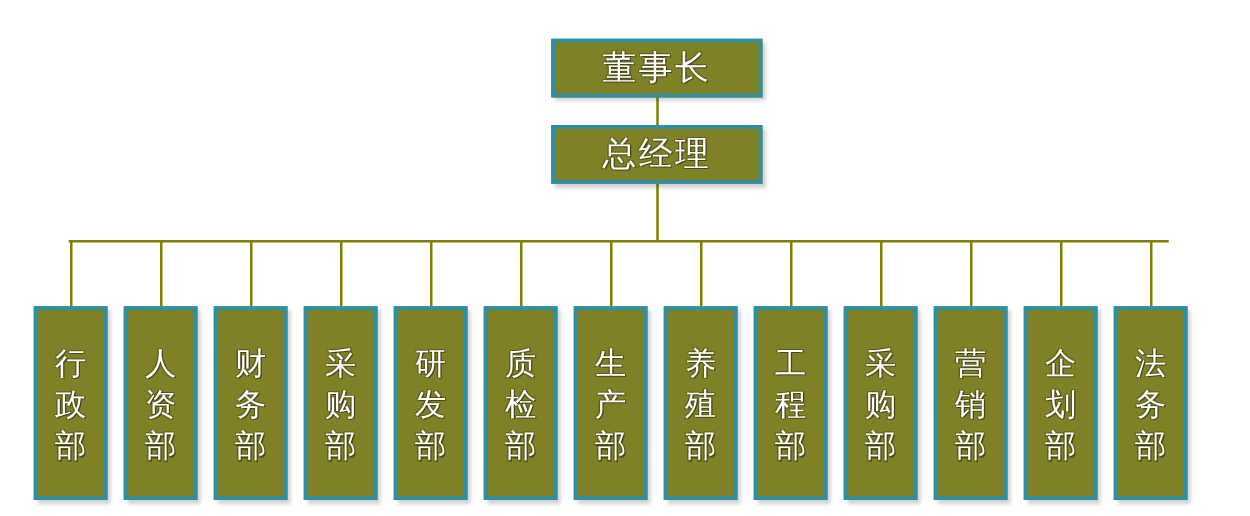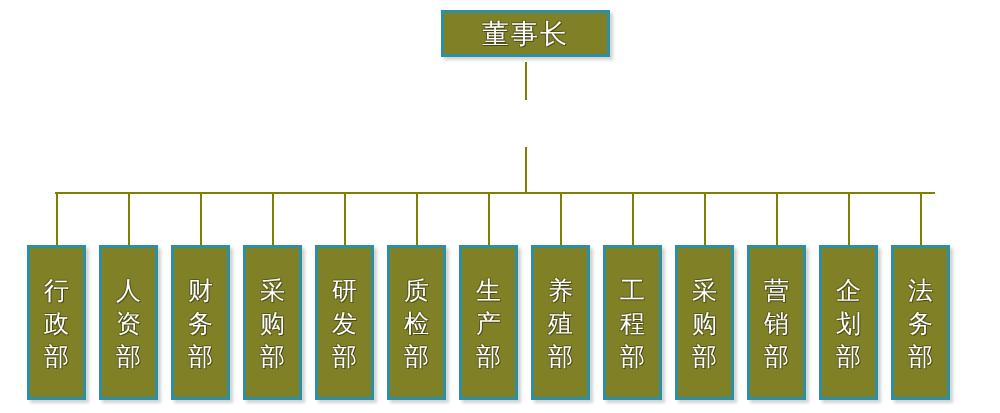--- a/index.html
+++ b/index.html
@@ -39,21 +39,21 @@
 
   
   .node.exec {
     left: 441px;
     width: 169px;
     height: 47px;
     font-size: 27px;
     letter-spacing: 2px;
     line-height: 1;
   }
-  .node.exec-chairman { top: 10px; }
+  .node.exec-chairman { top: 31px; }
   .node.exec-gm       { top: 100px; }
 
   
   .node.dept {
     top: 245px;
     width: 59px;
     height: 155px;
     font-size: 25px;
     line-height: 1.32;
     padding: 4px 0 2px;
@@ -119,20 +119,23 @@
       <div class="line v drop" style="left: 631.5px;"></div>
       <div class="line v drop" style="left: 703.5px;"></div>
       <div class="line v drop" style="left: 775.5px;"></div>
       <div class="line v drop" style="left: 847.5px;"></div>
       <div class="line v drop" style="left: 919.5px;"></div>
     </div>
 
   <div class="node exec exec-chairman">
     <span>董事长</span>
   </div>
+  <div class="node exec exec-gm">
+    <span>总经理</span>
+  </div>
 
   <div id="departments">
       <div class="node dept" style="left: 27px; top: 245px;">
         <span class="label">
           <span>行</span>
           <span>政</span>
           <span>部</span>
         </span>
       </div>
       <div class="node dept" style="left: 99px; top: 245px;">

